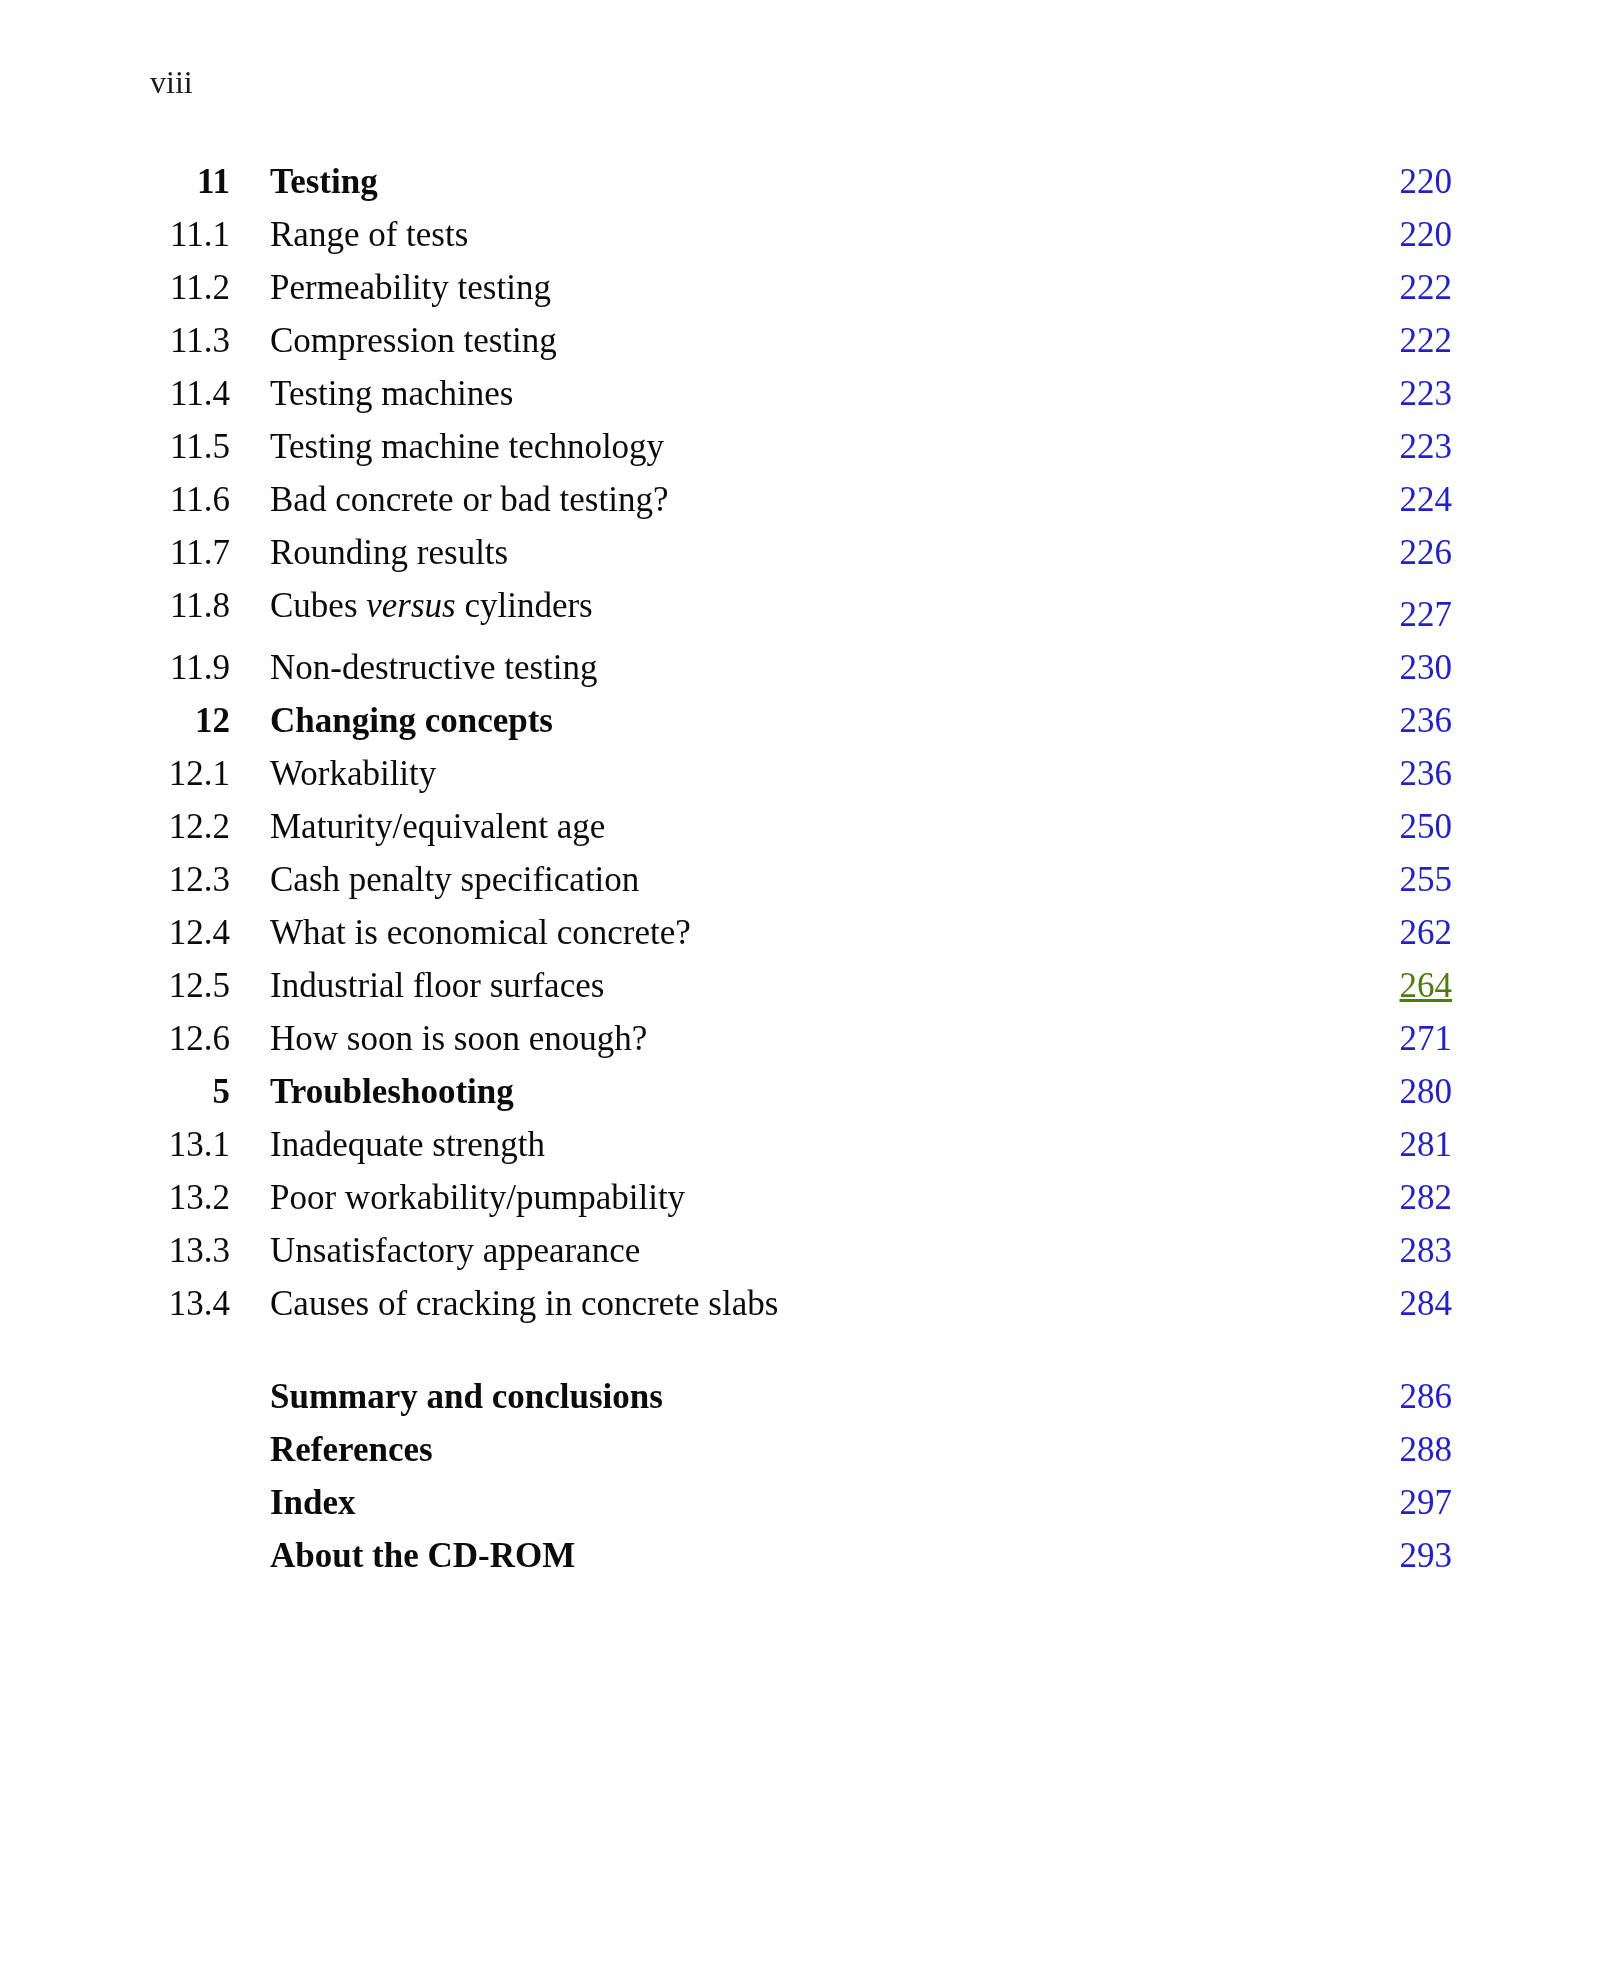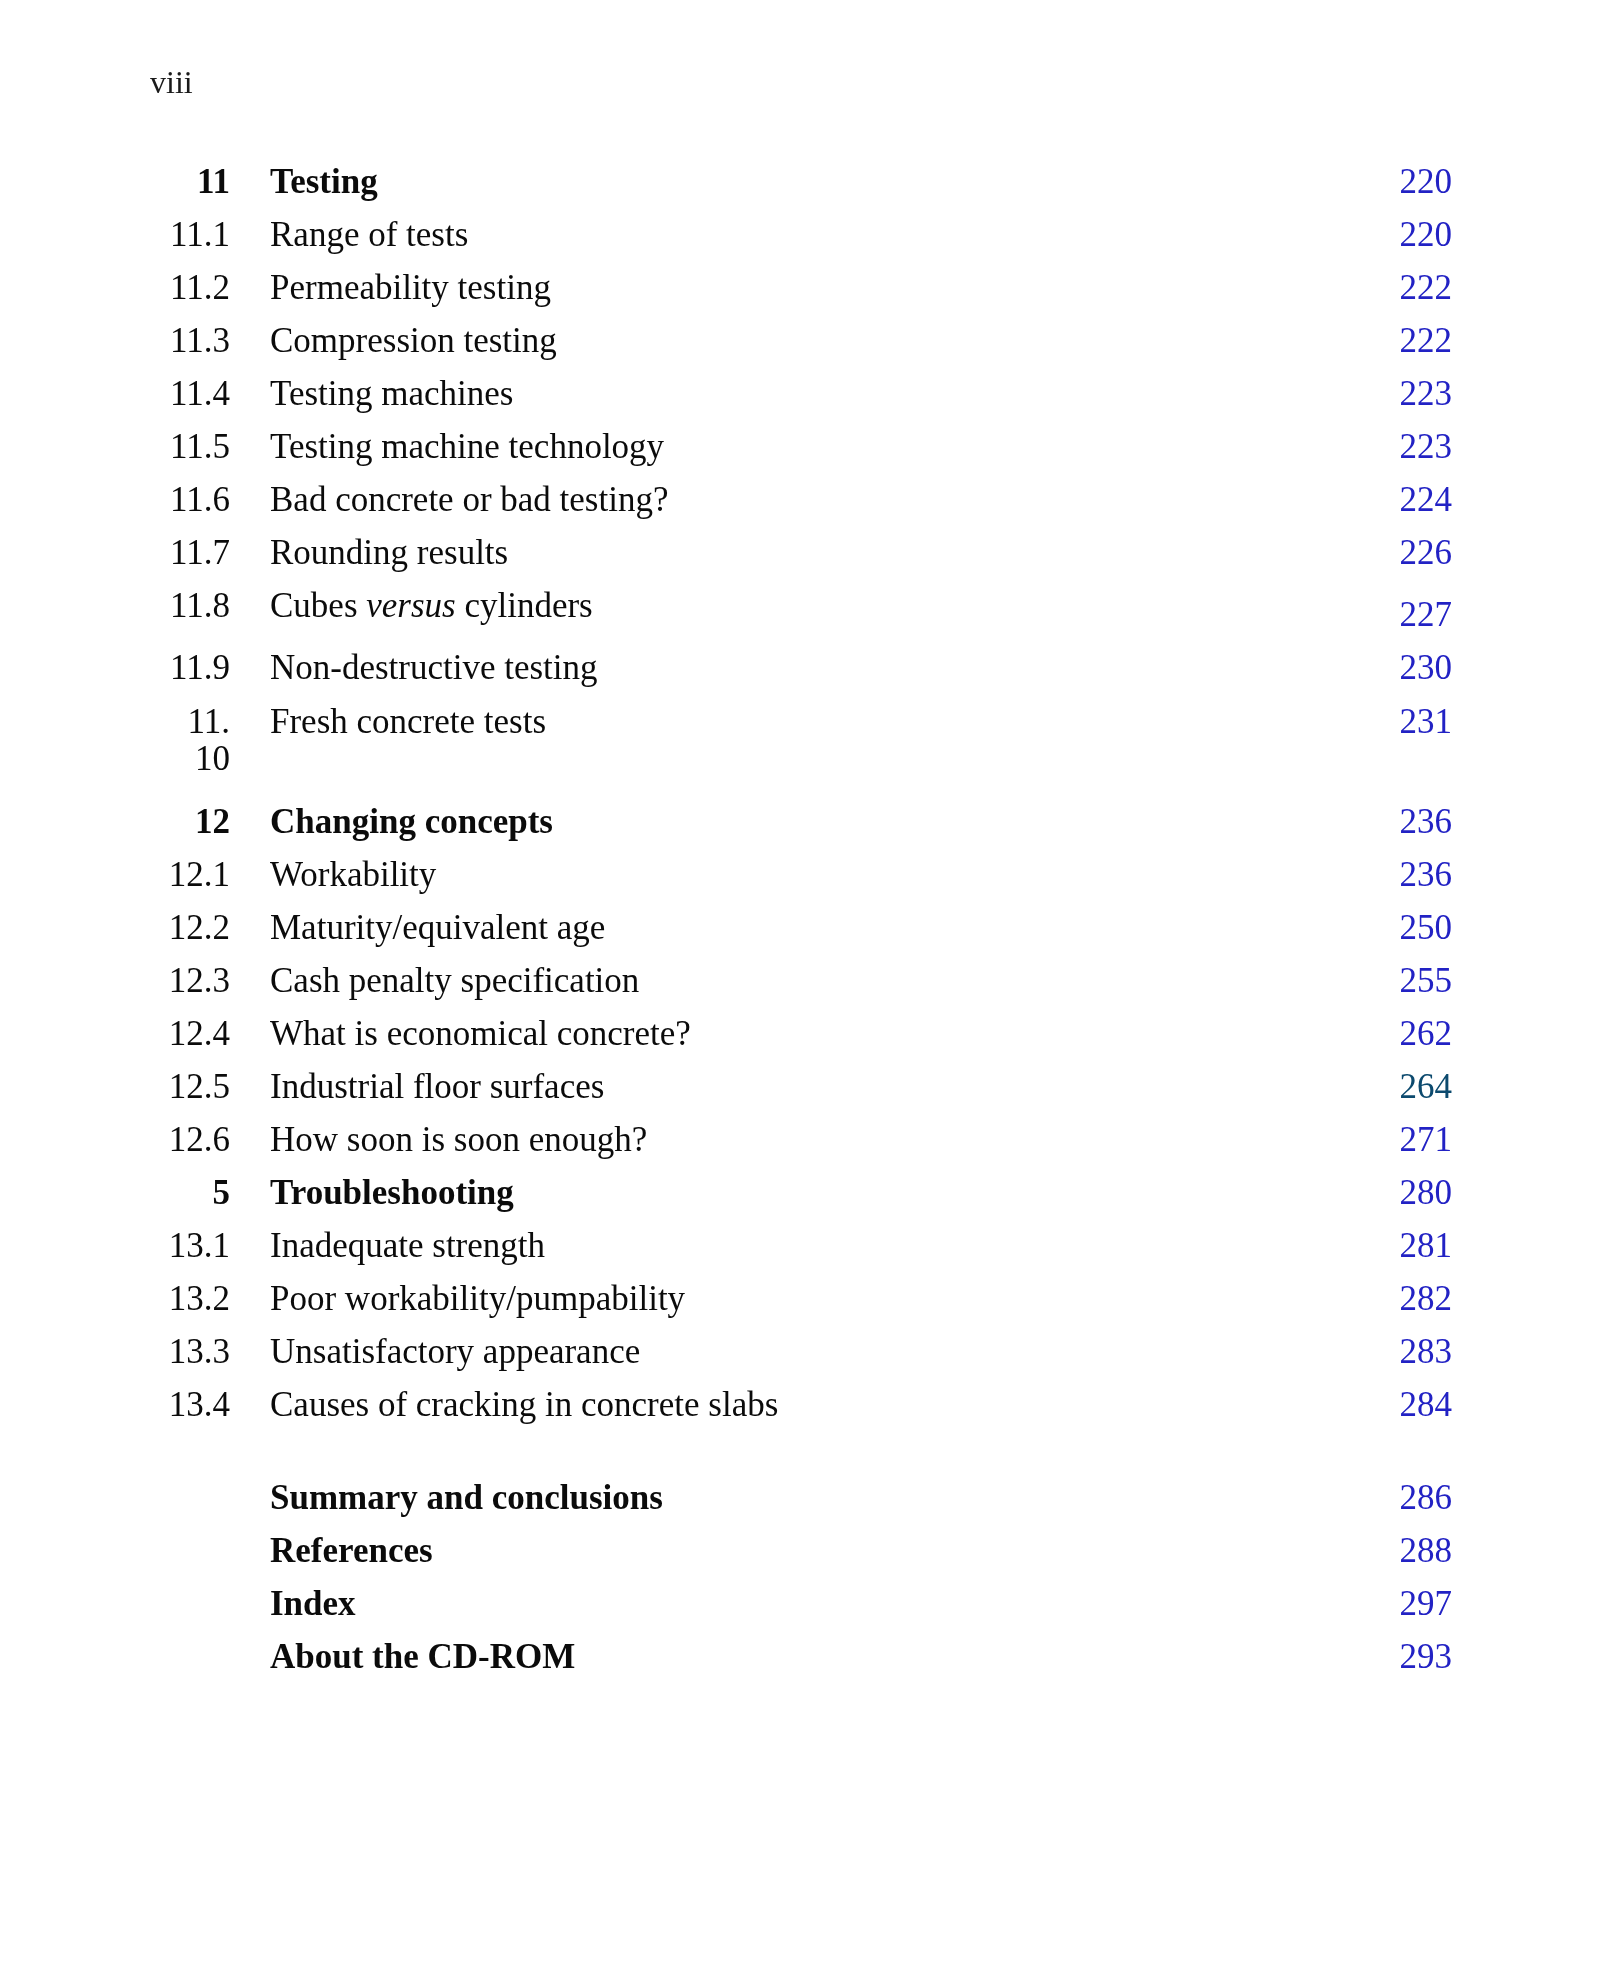--- a/index.html
+++ b/index.html
@@ -118,25 +118,20 @@
       <div class="toc-row">
         <div class="num">11.8</div>
         <div class="title"><span>Cubes </span><em>versus</em><span> cylinders</span></div>
         <a class="page-num" style="color: rgb(34, 34, 196); margin-top: 9px;">227</a>
       </div>
       <div class="toc-row">
         <div class="num">11.9</div>
         <div class="title">Non-destructive testing</div>
         <a class="page-num" style="color: rgb(34, 34, 196);">230</a>
       </div>
-      <div class="toc-row wrap2">
-        <div class="num">11.<br>10</div>
-        <div class="title">Fresh concrete tests</div>
-        <a class="page-num" style="color: rgb(34, 34, 196);">231</a>
-      </div>
       <div class="toc-row bold">
         <div class="num">12</div>
         <div class="title">Changing concepts</div>
         <a class="page-num" style="color: rgb(34, 34, 196);">236</a>
       </div>
       <div class="toc-row">
         <div class="num">12.1</div>
         <div class="title">Workability</div>
         <a class="page-num" style="color: rgb(34, 34, 196);">236</a>
       </div>
@@ -151,21 +146,21 @@
         <a class="page-num" style="color: rgb(34, 34, 196);">255</a>
       </div>
       <div class="toc-row">
         <div class="num">12.4</div>
         <div class="title">What is economical concrete?</div>
         <a class="page-num" style="color: rgb(34, 34, 196);">262</a>
       </div>
       <div class="toc-row">
         <div class="num">12.5</div>
         <div class="title">Industrial floor surfaces</div>
-        <a class="page-num" style="color: #0c4a6e;">264</a>
+        <a class="page-num" style="color: #4d7c0f; text-decoration: underline;">264</a>
       </div>
       <div class="toc-row">
         <div class="num">12.6</div>
         <div class="title">How soon is soon enough?</div>
         <a class="page-num" style="color: rgb(34, 34, 196);">271</a>
       </div>
       <div class="toc-row bold">
         <div class="num">5</div>
         <div class="title">Troubleshooting</div>
         <a class="page-num" style="color: rgb(34, 34, 196);">280</a>

